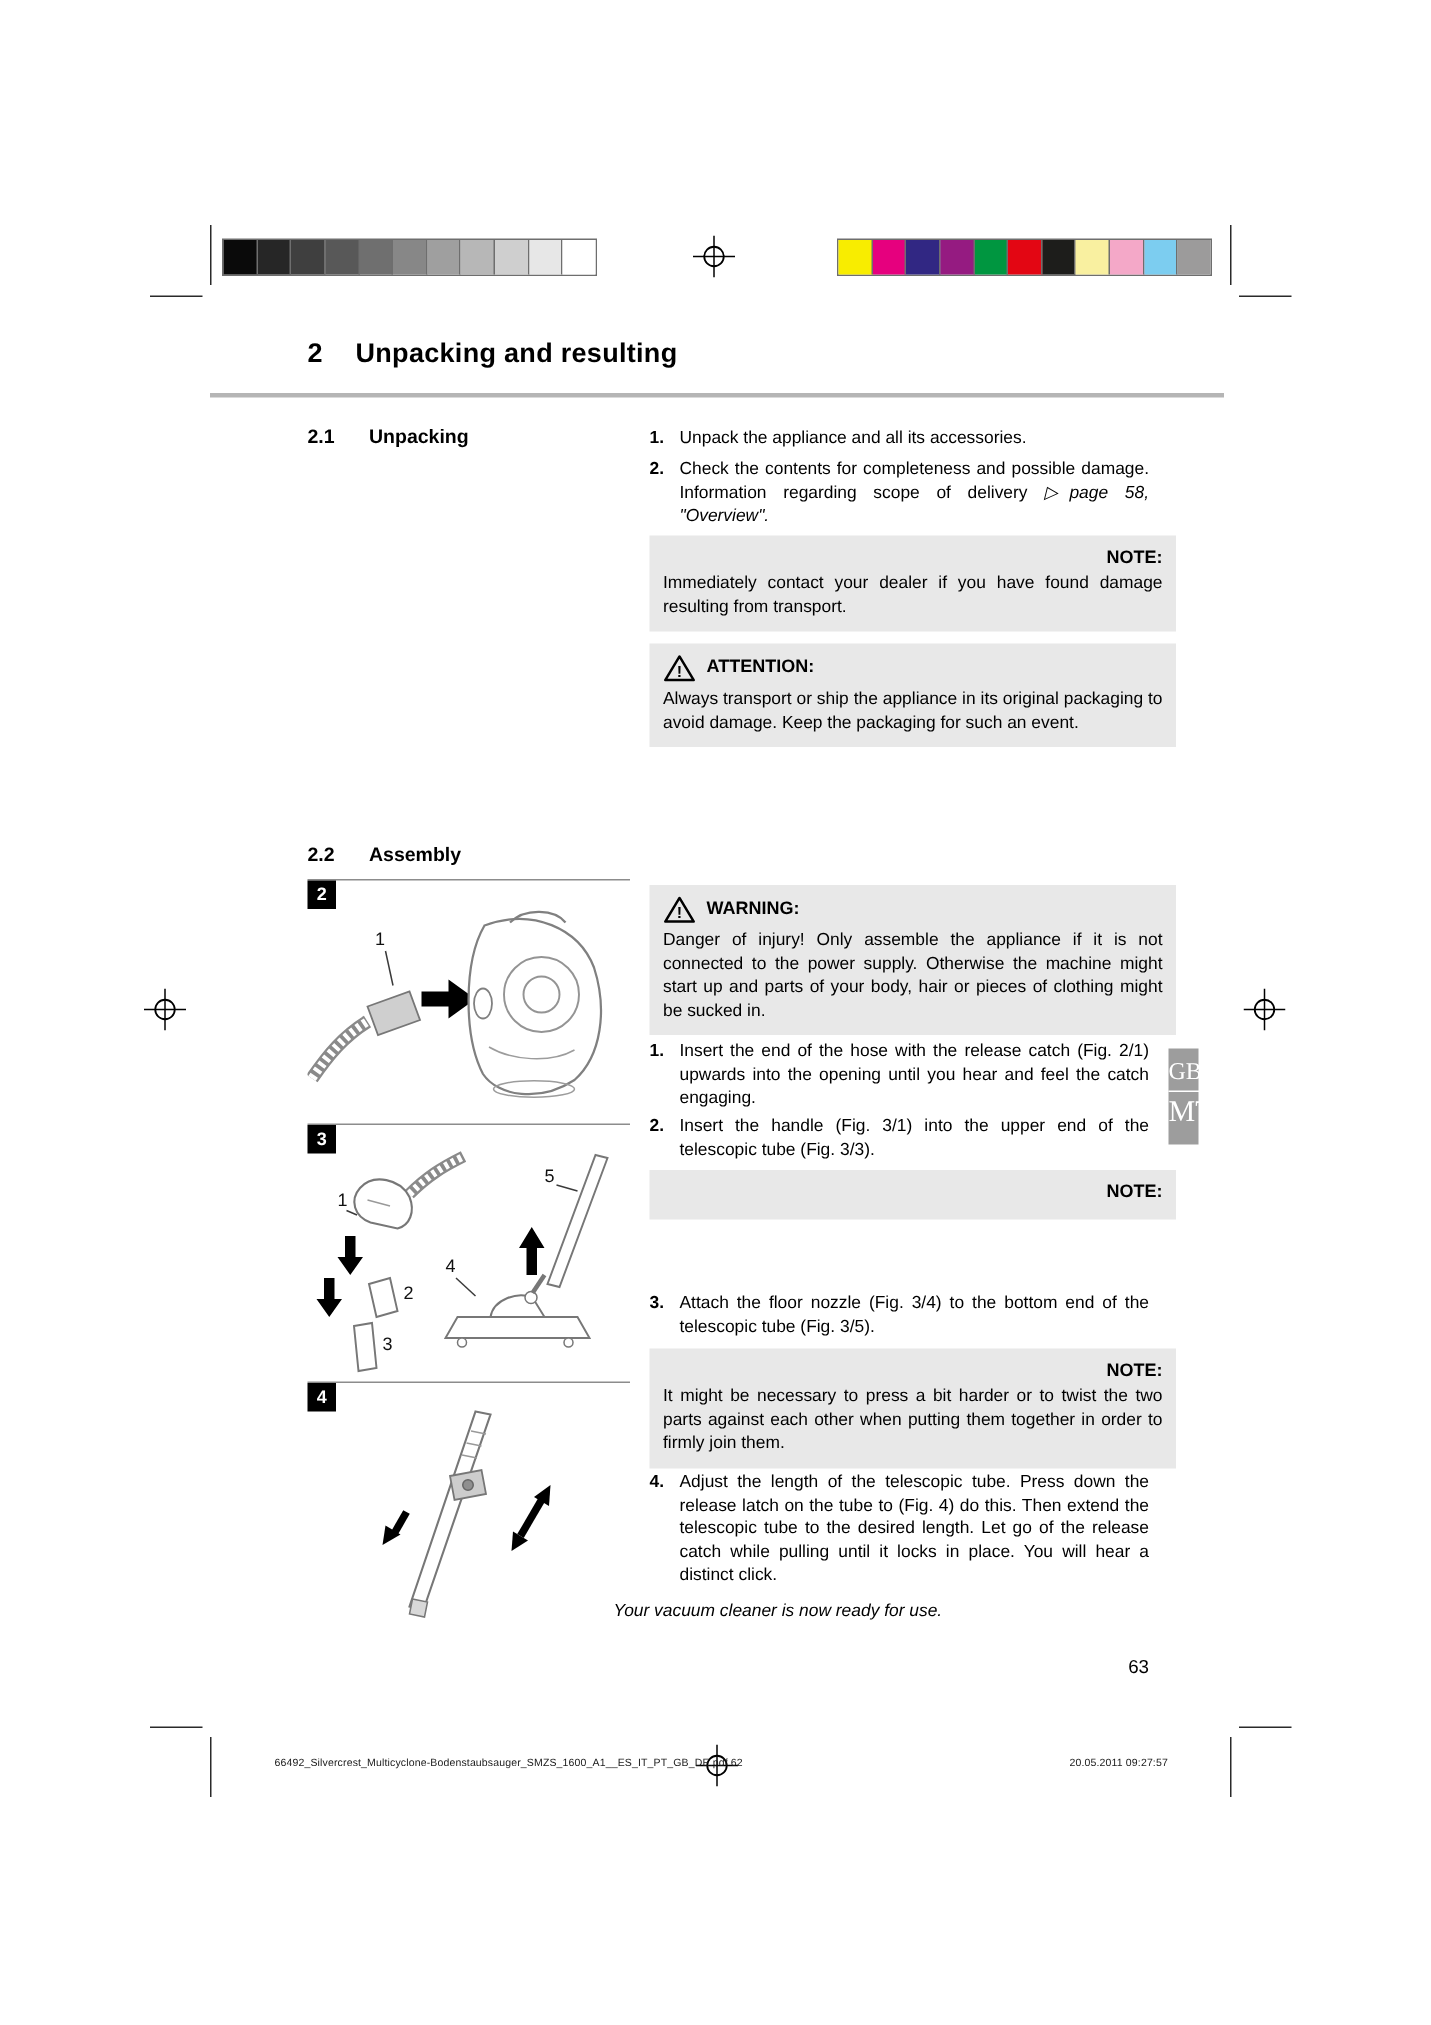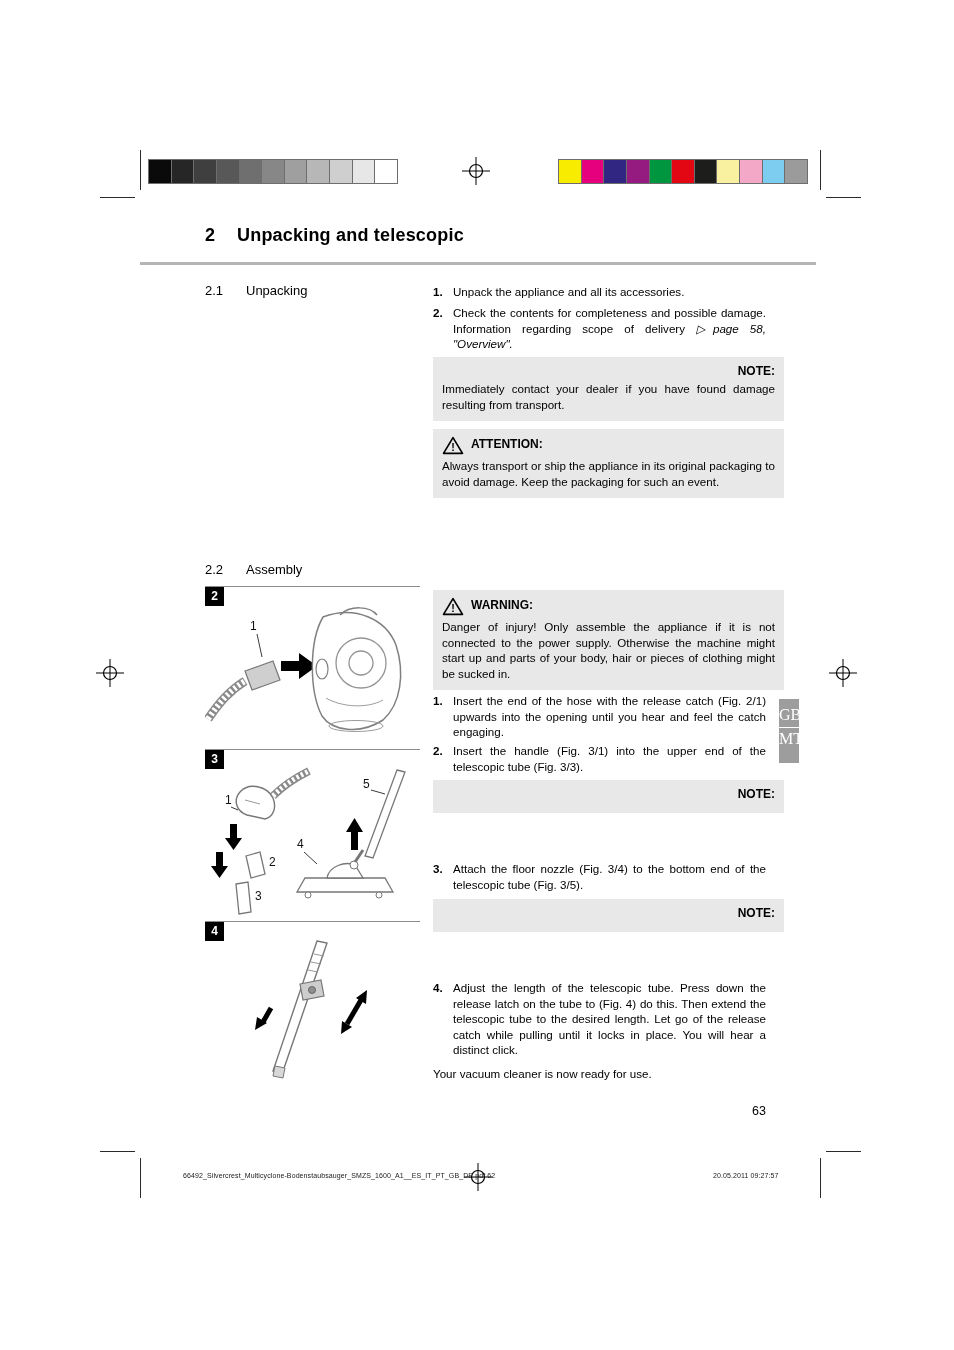--- a/index.html
+++ b/index.html
@@ -5,40 +5,40 @@
   html,body{margin:0;padding:0;}
   body{width:954px;height:1350px;background:#ffffff;font-family:"Liberation Sans",sans-serif;color:#000;position:relative;overflow:hidden;}
   .abs{position:absolute;}
   .bar{display:flex;height:23px;border:1px solid #6e6e6e;}
   .bar>div{flex:1;border-right:1px solid #6e6e6e;}
   .bar>div:last-child{border-right:none;}
   .cropline{position:absolute;background:#2a2a2a;}
   .chapter-title{font-size:18px;font-weight:bold;display:flex;letter-spacing:.2px;}
   .chapter-title .no{width:32px;flex:0 0 32px;}
   .rule{position:absolute;background:#b5b5b5;height:3px;}
-  .sec-head{font-size:13px;font-weight:normal;display:flex;}
+  .sec-head{font-size:13px;font-weight:bold;display:flex;}
   .sec-head .no{width:41px;flex:0 0 41px;}
   .col{width:333px;}
   .body-text{font-size:11.6px;line-height:1.34;text-align:justify;}
   .step{display:flex;}
   .step .num{flex:0 0 20px;font-weight:bold;}
   .graybox{background:#e8e8e8;padding:7px 9px 9px 9px;}
   .hd{font-size:12px;font-weight:bold;text-align:right;}
   .graybox .hd{margin-bottom:3px;}
   .warnhead{display:flex;align-items:center;gap:7px;margin-bottom:3px;}
   .warnhead svg{width:22px;height:19px;flex:0 0 auto;}
   .ref{font-style:italic;}
   .figure{position:absolute;width:215px;border-top:1px solid #8c8c8c;}
   .figno{position:absolute;left:0;top:0;width:19px;height:19px;background:#000;color:#fff;font-size:12px;font-weight:bold;text-align:center;line-height:19px;}
   .fig-svg{position:absolute;left:0;}
   .fig-svg text{font-size:12px;fill:#111;font-family:"Liberation Sans",sans-serif;}
   .tab{background:#9d9d9d;color:#fff;text-align:center;font-family:"Liberation Serif",serif;}
   .tab .t{font-size:16px;padding-top:7px;}
   .tab .divider{width:24px;height:1px;background:#fff;margin:3px auto 2px auto;}
-  .tab .b{font-size:16px;}
+  .tab .b{font-size:20px;}
   .pageno{font-size:12.5px;font-weight:normal;text-align:right;}
   .footer{font-size:7px;color:#1a1a1a;white-space:nowrap;letter-spacing:.1px;}
   .regmark line{stroke:#000;stroke-width:1;}
   .regmark circle{fill:none;stroke:#000;stroke-width:1.2;}
 </style>
 </head>
 <body>
 
 <div class="abs bar" style="left:148px;top:159px;width:248px;">
     <div style="background: rgb(10, 10, 10);"></div>
@@ -92,21 +92,21 @@
 <div class="cropline" style="left:100px;top:197px;width:35px;height:1px;"></div>
 <div class="cropline" style="left:820px;top:150px;width:1px;height:40px;"></div>
 <div class="cropline" style="left:826px;top:197px;width:35px;height:1px;"></div>
 <div class="cropline" style="left:100px;top:1151px;width:35px;height:1px;"></div>
 <div class="cropline" style="left:140px;top:1158px;width:1px;height:40px;"></div>
 <div class="cropline" style="left:826px;top:1151px;width:35px;height:1px;"></div>
 <div class="cropline" style="left:820px;top:1158px;width:1px;height:40px;"></div>
 
 <div class="abs chapter-title" style="left:205px;top:225px;">
   <span class="no">2</span>
-  <span>Unpacking and telescopic</span>
+  <span>Unpacking and resulting</span>
 </div>
 <div class="rule" style="left:140px;top:262px;width:676px;"></div>
 
 <div class="abs sec-head" style="left:205px;top:283px;">
   <span class="no">2.1</span>
   <span>Unpacking</span>
 </div>
 
 <div class="abs col body-text step" style="left:433px;top:284px;">
   <span class="num">1.</span>
@@ -183,28 +183,29 @@
   <div class="hd">NOTE:</div>
 </div>
 
 <div class="abs col body-text step" style="left:433px;top:861px;">
   <span class="num">3.</span>
   <span>Attach the floor nozzle (Fig. 3/4) to the bottom end of the telescopic tube (Fig. 3/5).</span>
 </div>
 
 <div class="abs col graybox" style="left:433px;top:899px;">
   <div class="hd">NOTE:</div>
+  <div class="body-text">It might be necessary to press a bit harder or to twist the two parts against each other when putting them together in order to firmly join them.</div>
 </div>
 
 <div class="abs col body-text step" style="left:433px;top:980px;">
   <span class="num">4.</span>
   <span>Adjust the length of the telescopic tube. Press down the release latch on the tube to (Fig. 4) do this. Then extend the telescopic tube to the desired length. Let go of the release catch while pulling until it locks in place. You will hear a distinct click.</span>
 </div>
 
-<div class="abs col body-text" style="left:433px;top:1066px;">Your vacuum cleaner is now ready for use.</div>
+<div class="abs col body-text" style="left:409px;top:1066px;font-style:italic;">Your vacuum cleaner is now ready for use.</div>
 
 <div class="figure" style="left:205px;top:749px;height:168px;">
   <div class="figno">3</div>
   <svg class="fig-svg" style="top:16px;" width="215" height="150" viewBox="0 0 215 150">
     <path d="M68,30 C80,18 90,12 104,5" fill="none" stroke="#8a8a8a" stroke-width="8"></path>
     <path d="M68,30 C80,18 90,12 104,5" fill="none" stroke="#ffffff" stroke-width="5" stroke-dasharray="2.5 2.5"></path>
     <path d="M68,32 C62,20 44,16 35,26 C28,34 31,45 42,49 L60,53 C68,51 72,42 68,32 Z" fill="#fff" stroke="#777" stroke-width="1.4"></path>
     <line x1="40" y1="34" x2="55" y2="38" stroke="#999" stroke-width="1"></line>
     <text x="20" y="38">1</text>
     <line x1="26" y1="41" x2="33" y2="44" stroke="#3a3a3a" stroke-width="1"></line>

